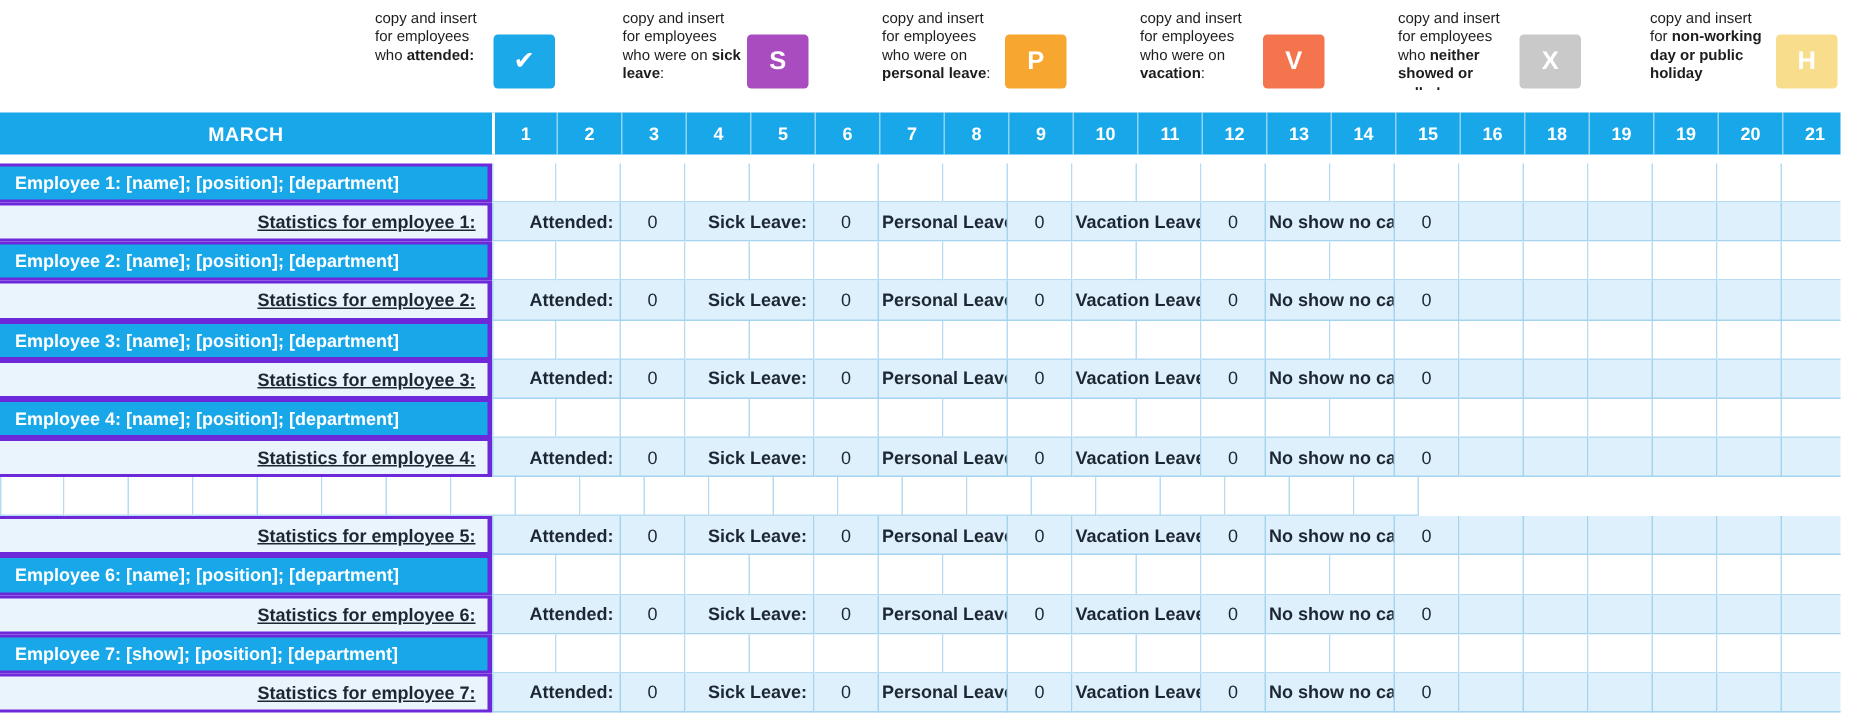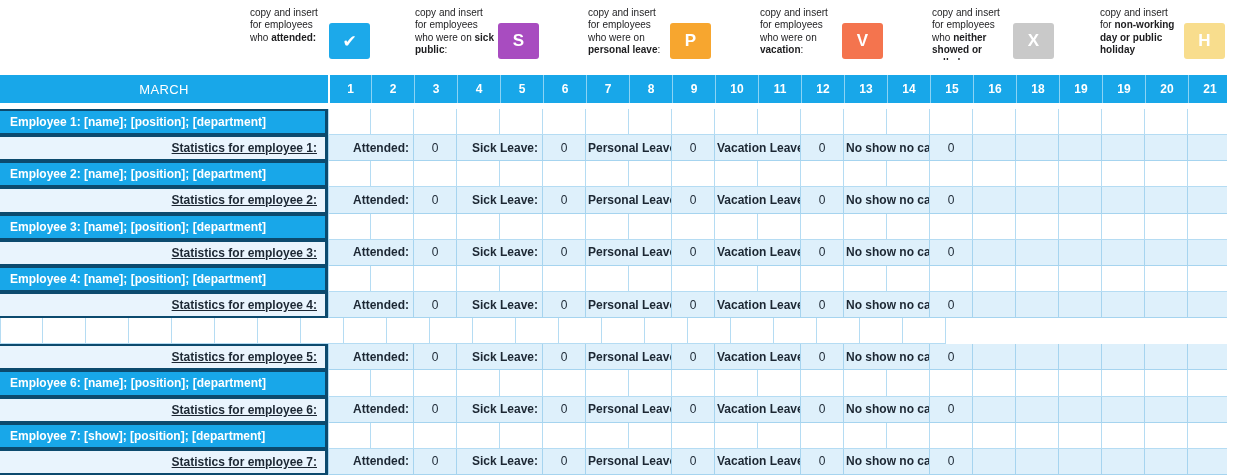--- a/index.html
+++ b/index.html
@@ -22,32 +22,32 @@
     position:absolute; top:23px; width:41px; height:36px; border-radius:3px;
     display:flex; align-items:center; justify-content:center;
     color:#fff; font-weight:bold; font-size:17px; cursor:pointer;
   }
 
   
   .sheet { position:absolute; top:75px; left:0; width:1275px; }
   .header-row { display:flex; height:28px; background:var(--blue,#18a7e9); }
   .month-cell {
     width:328px; display:flex; align-items:center; justify-content:center;
-    color:#fff; font-weight:normal; font-size:13px; letter-spacing:.4px;
+    color:#fff; font-weight:bold; font-size:13px; letter-spacing:.4px;
   }
   .hd {
     width:43px; flex:0 0 43px; display:flex; align-items:center; justify-content:center;
     color:#fff; font-weight:bold; font-size:12px;
     border-left:1px solid rgba(255,255,255,.5);
   }
   .hd.first { border-left:2px solid #fff; }
 
   .rows { margin-top:6px; }
   .row { display:flex; height:26.143px; }
-  .label-outer { width:328px; flex:0 0 328px; background:#0c4a6e; padding:2px 3px 2px 0; }
+  .label-outer { width:328px; flex:0 0 328px; background:#6d28d9; padding:2px 3px 2px 0; }
   .label-inner { height:100%; display:flex; align-items:center; font-weight:bold; font-size:12px; overflow:hidden; white-space:nowrap; }
   .row.emp .label-inner { background:var(--blue,#18a7e9); color:#fff; padding-left:10px; }
   .row.stats .label-inner { background:var(--stats-label-bg,#e9f4fd); color:var(--ink,#1c2733); justify-content:flex-end; padding-right:8px;text-decoration:underline; }
 
   .cell { height:100%; border-right:1px solid var(--grid,#b5dcf3); border-bottom:1px solid var(--grid,#b5dcf3); }
   .w1 { width:43px; flex:0 0 43px; }
   .w2 { width:86px; flex:0 0 86px; }
   .cl { border-left:1px solid var(--grid,#b5dcf3); }
   .row.emp .cell { background:#fff; }
   .row.stats .cell { background:var(--stats-cell-bg,#def0fb); border-color:var(--grid-dark,#a6d4ef); }
@@ -65,21 +65,21 @@
       <div class="legend-text" style="left: 250px;">
         <div class="ln"><span>copy and insert</span></div>
         <div class="ln"><span>for employees</span></div>
         <div class="ln"><span>who </span><b>attended:</b></div>
       </div>
       <div class="legend-box" style="left: 329px; background: rgb(28, 169, 234);">✔</div>
       <div class="legend-text" style="left: 415px;">
         <div class="ln"><span>copy and insert</span></div>
         <div class="ln"><span>for employees</span></div>
         <div class="ln"><span>who were on </span><b>sick</b></div>
-        <div class="ln"><b>public</b><span>:</span></div>
+        <div class="ln"><b>leave</b><span>:</span></div>
       </div>
       <div class="legend-box" style="left: 498px; background: rgb(168, 76, 192);">S</div>
       <div class="legend-text" style="left: 588px;">
         <div class="ln"><span>copy and insert</span></div>
         <div class="ln"><span>for employees</span></div>
         <div class="ln"><span>who were on</span></div>
         <div class="ln"><b>personal leave</b><span>:</span></div>
       </div>
       <div class="legend-box" style="left: 670px; background: rgb(247, 166, 47);">P</div>
       <div class="legend-text" style="left: 760px;">

